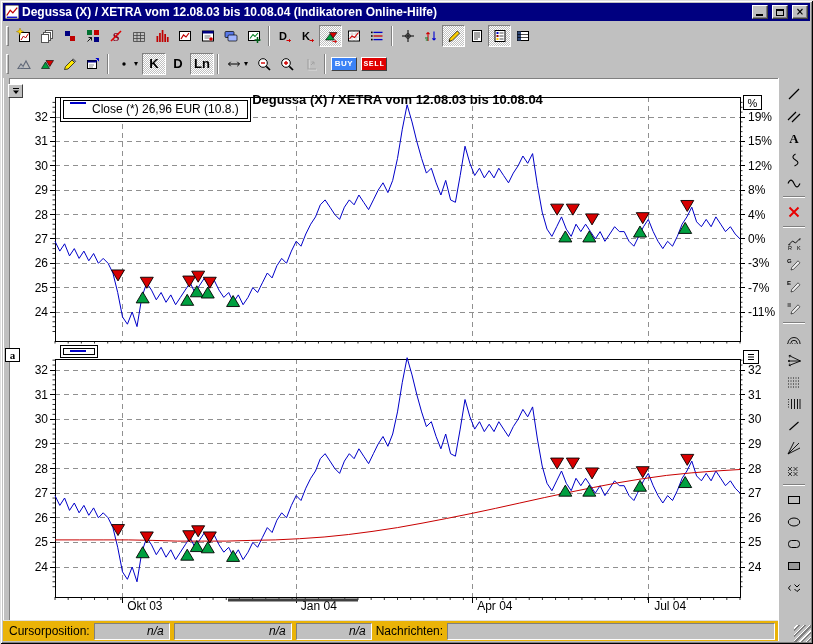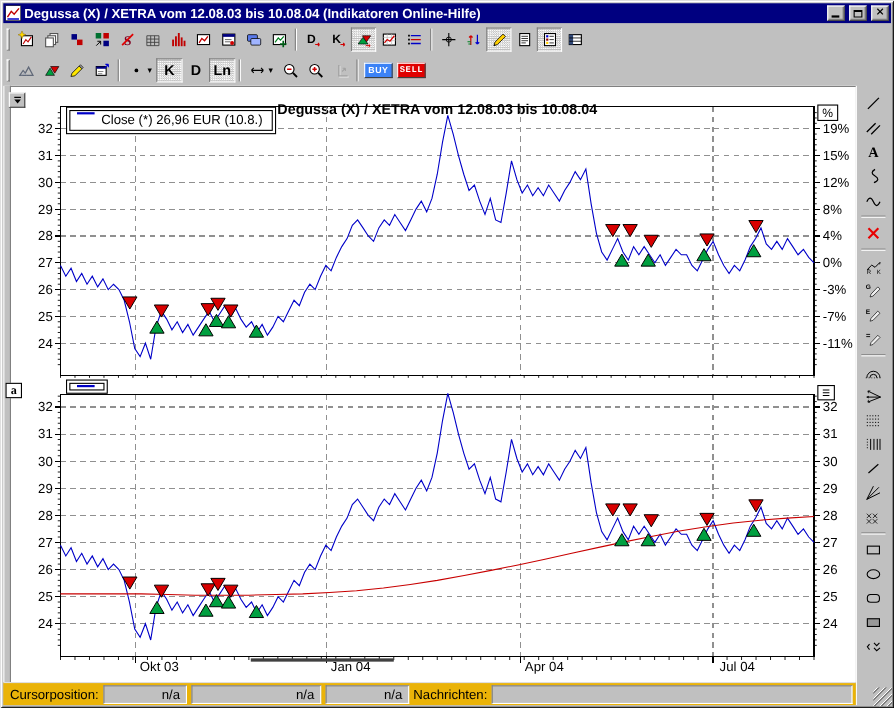--- a/index.html
+++ b/index.html
@@ -62,21 +62,21 @@
     border-left:1px solid #fff;display:flex;flex-direction:column;align-items:center;padding-top:5px;}
   .pb{width:24px;height:21px;display:flex;align-items:center;justify-content:center;flex:0 0 auto;margin-bottom:1px;}
   .pb svg.ic{width:16px;height:16px;display:block;}
   .psep{width:22px;height:2px;border-top:1px solid #808080;border-bottom:1px solid #fff;margin:3px 0;flex:0 0 auto;}
   #resize-grip{position:absolute;right:2px;bottom:2px;width:17px;height:17px;
     background:repeating-linear-gradient(135deg,transparent 0 2px,#fff 2px 3px,#808080 3px 4.5px);}
   
   #statusbar{position:absolute;left:3px;top:620px;width:775px;height:21px;background:#eab308;
     display:flex;align-items:center;font-size:12px;gap:4px;padding-left:6px;border-top:1px solid #dfdfdf;}
   .spanel{border:1px solid;border-color:#808080 #fff #fff #808080;height:17px;display:flex;align-items:center;
-    justify-content:flex-end;padding:0 5px;flex:0 0 auto;background:#c0c0c0;}
+    justify-content:flex-end;padding:0 5px;flex:0 0 auto;background:#c0c0c0;font-style:italic;}
   #news-panel{flex:1;margin-right:3px;}
   .slabel{white-space:nowrap;}
 </style>
 </head>
 <body>
 
 <div id="window" data-name="app-window">
 
   <div id="titlebar" data-name="title-bar">
     <span class="ticon" data-name="app-icon">

